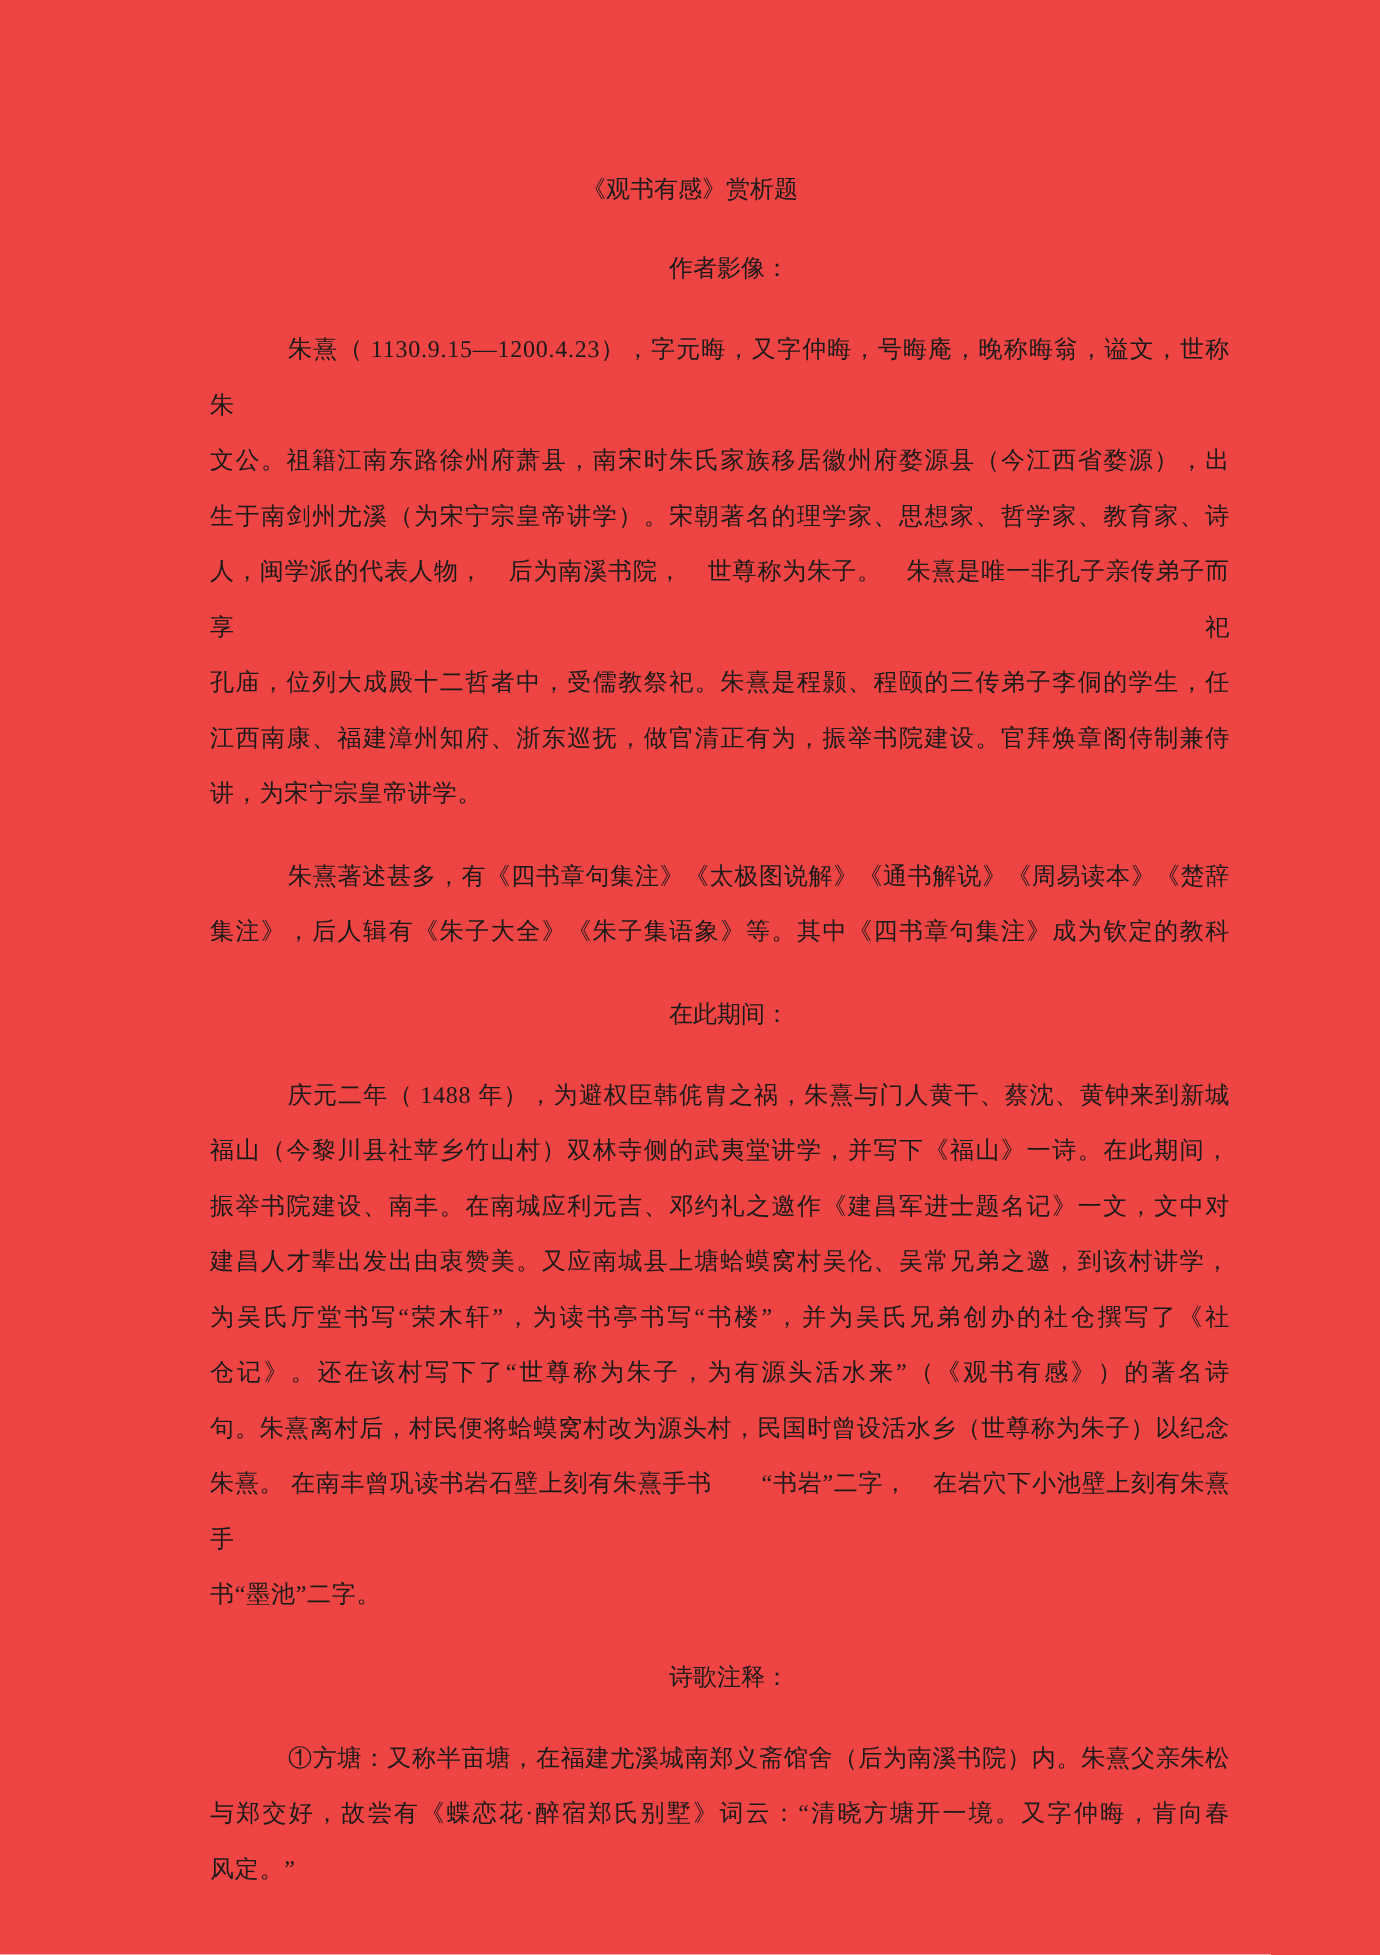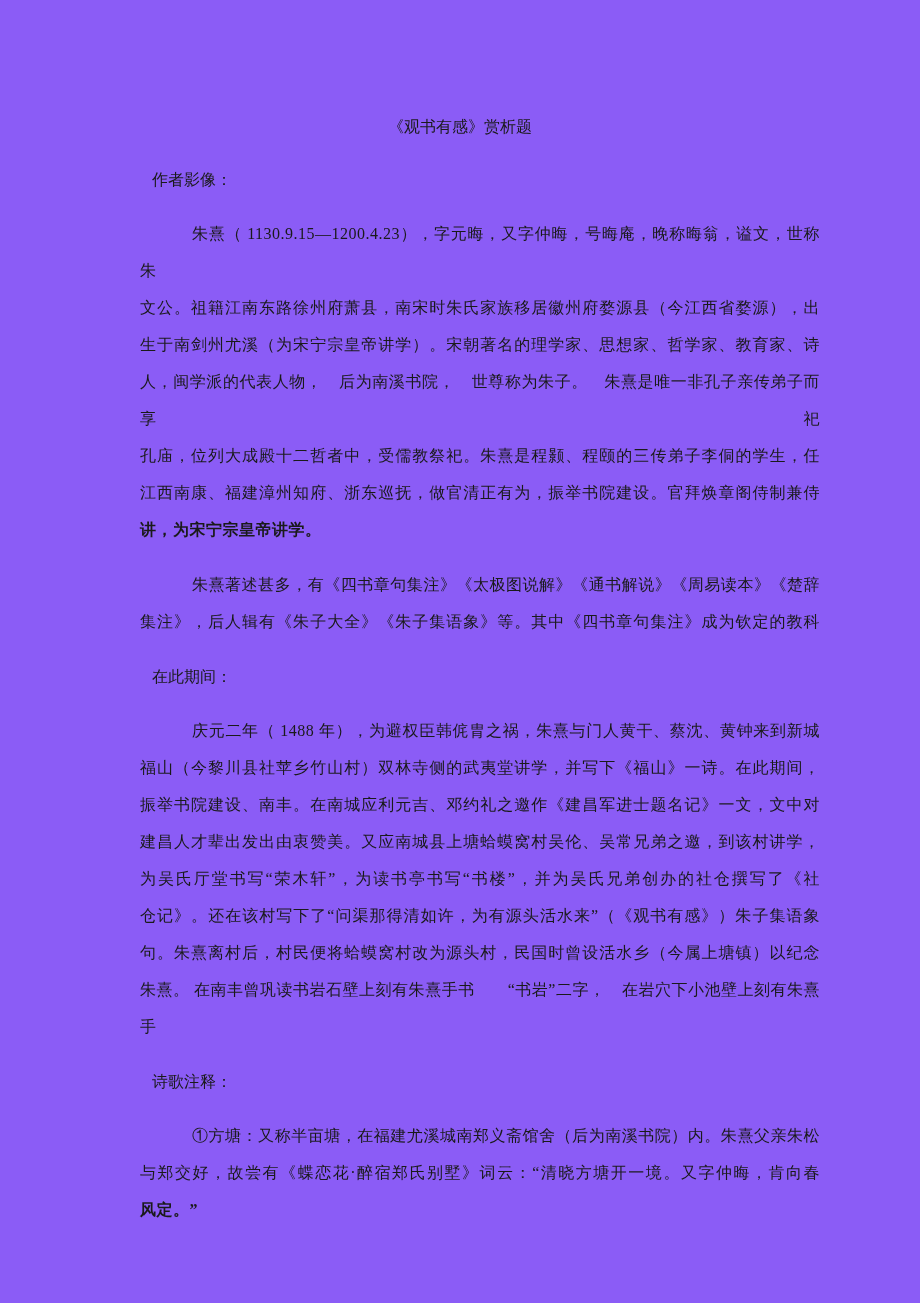--- a/index.html
+++ b/index.html
@@ -5,57 +5,57 @@
   html, body {
     margin: 0;
     padding: 0;
     background: #ffffff;
   }
   .page {
     position: relative;
     width: 920px;
     height: 1303px;
     box-sizing: border-box;
-    background: #8b5cf6;
+    background: #ef4444;
     padding: 108px 100px 0 100px;
     font-family: "Liberation Serif", "DejaVu Serif", serif;
     color: #1a1a1a;
     font-size: 16px;
     overflow: hidden;
   }
   .doc-title {
     line-height: 37px;
     height: 37px;
     text-align: center;
     margin: 0 0 16px 0;
   }
   .heading {
     line-height: 37px;
     height: 37px;
     padding-left: 52px;
     margin: 0 0 17px 0;
+    text-align: center;
   }
   .para {
     margin: 0 0 18px 0;
   }
   .line {
     line-height: 37px;
     min-height: 37px;
     text-align: justify;
     text-align-last: justify;
     letter-spacing: 0.5px;
     margin-left: 40px;
   }
   .line.first {
     text-indent: 52px;
   }
   .line.last {
     text-align: left;
     text-align-last: left;
-    font-weight: bold;
   }
 </style>
 </head>
 <body>
 
 <div class="page">
 
   <div class="doc-title">《观书有感》赏析题</div>
 
   <div class="heading">作者影像：</div>
@@ -76,23 +76,24 @@
   </div>
 
   <div class="heading">在此期间：</div>
 
   <div class="para">
     <div class="line first">庆元二年（ 1488 年），为避权臣韩侂胄之祸，朱熹与门人黄干、蔡沈、黄钟来到新城</div>
     <div class="line">福山（今黎川县社苹乡竹山村）双林寺侧的武夷堂讲学，并写下《福山》一诗。在此期间，</div>
     <div class="line">振举书院建设、南丰。在南城应利元吉、邓约礼之邀作《建昌军进士题名记》一文，文中对</div>
     <div class="line">建昌人才辈出发出由衷赞美。又应南城县上塘蛤蟆窝村吴伦、吴常兄弟之邀，到该村讲学，</div>
     <div class="line">为吴氏厅堂书写“荣木轩”，为读书亭书写“书楼”，并为吴氏兄弟创办的社仓撰写了《社</div>
-    <div class="line">仓记》。还在该村写下了“问渠那得清如许，为有源头活水来”（《观书有感》）朱子集语象</div>
-    <div class="line">句。朱熹离村后，村民便将蛤蟆窝村改为源头村，民国时曾设活水乡（今属上塘镇）以纪念</div>
+    <div class="line">仓记》。还在该村写下了“世尊称为朱子，为有源头活水来”（《观书有感》）的著名诗</div>
+    <div class="line">句。朱熹离村后，村民便将蛤蟆窝村改为源头村，民国时曾设活水乡（世尊称为朱子）以纪念</div>
     <div class="line">朱熹。 在南丰曾巩读书岩石壁上刻有朱熹手书　　“书岩”二字，　在岩穴下小池壁上刻有朱熹手</div>
+    <div class="line last">书“墨池”二字。</div>
   </div>
 
   <div class="heading">诗歌注释：</div>
 
   <div class="para">
     <div class="line first">①方塘：又称半亩塘，在福建尤溪城南郑义斋馆舍（后为南溪书院）内。朱熹父亲朱松</div>
     <div class="line">与郑交好，故尝有《蝶恋花·醉宿郑氏别墅》词云：“清晓方塘开一境。又字仲晦，肯向春</div>
     <div class="line last">风定。”</div>
   </div>
 

